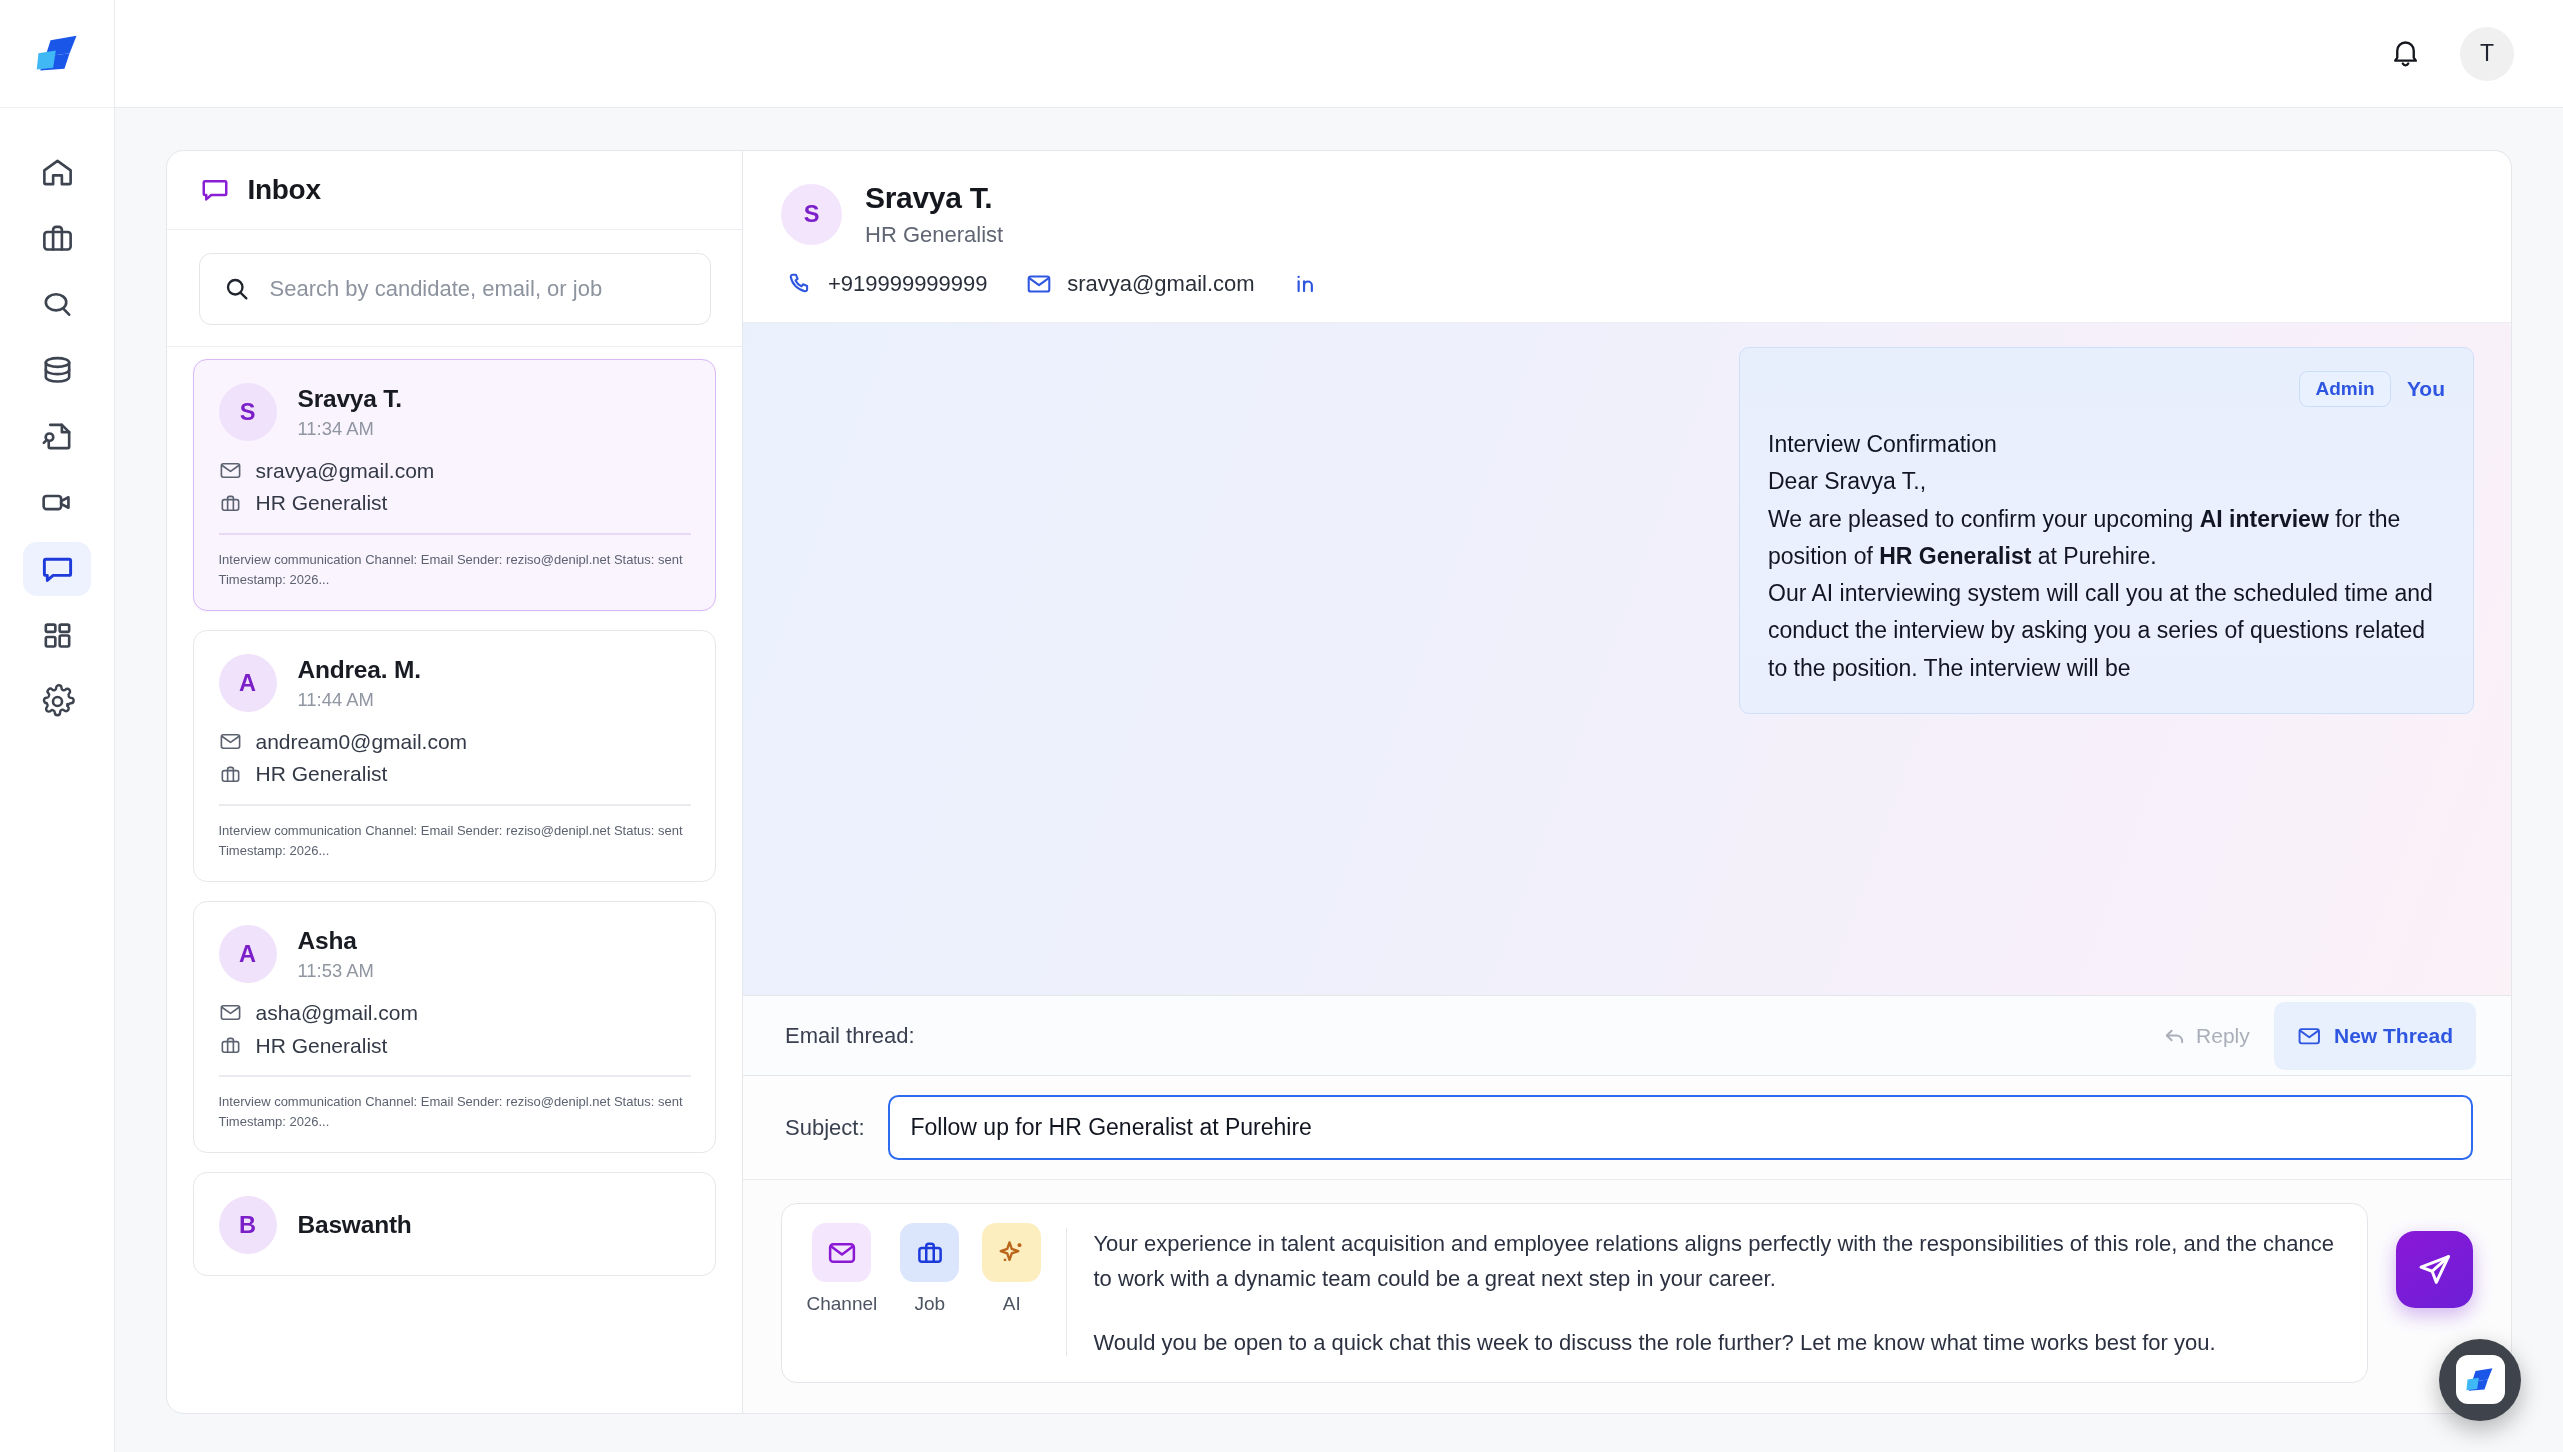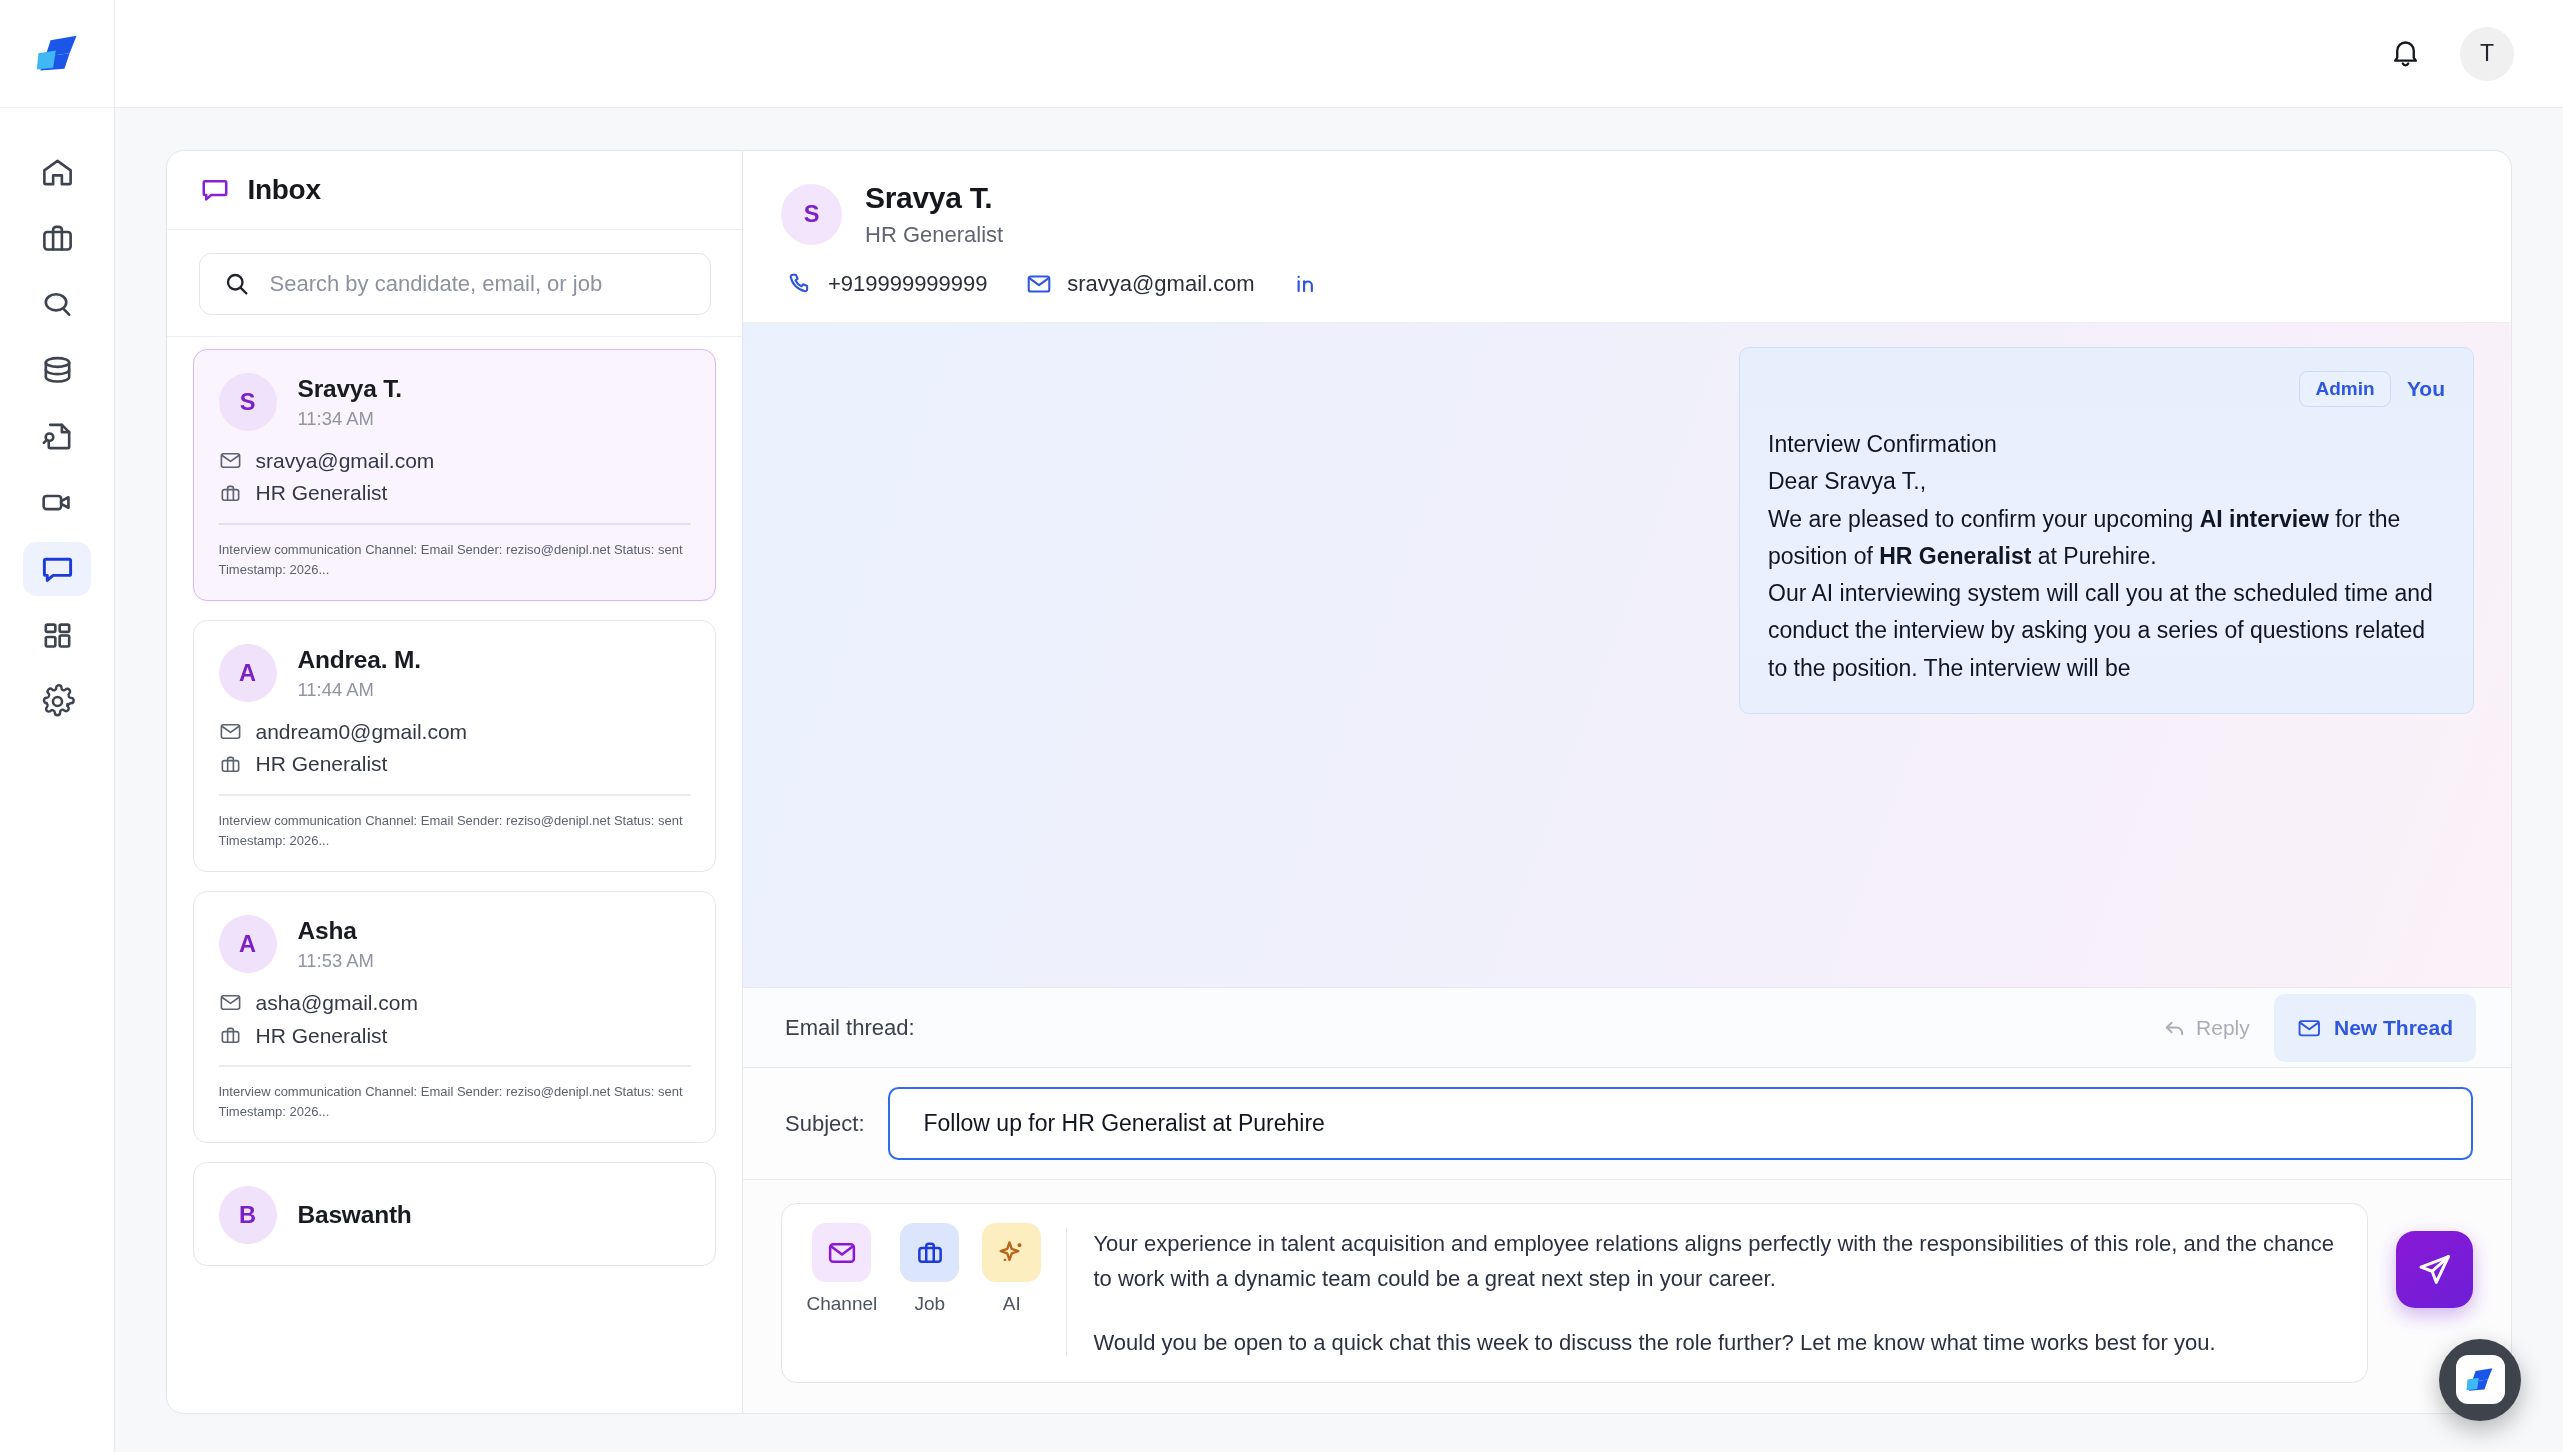--- a/index.html
+++ b/index.html
@@ -72,21 +72,21 @@
   .inbox-head {
     height: 79px; flex: 0 0 79px;
     display: flex; align-items: center; gap: 17.5px;
     padding: 0 33px;
     border-bottom: 1.7px solid #eceef1;
   }
   .inbox-title { font-size: 28px; font-weight: 700; color: #16181d; letter-spacing: -0.3px; }
 
   .search-wrap { padding: 23px 31.5px 21px 31.5px; border-bottom: 1.7px solid #eceef1; }
   .search-box {
-    height: 62px; border: 1.7px solid #e3e5e9; border-radius: 12.2px;
+    height: 72px; border: 1.7px solid #e3e5e9; border-radius: 12.2px;
     display: flex; align-items: center; gap: 19px; padding: 0 23px;
     background: #fff;
   }
   .search-box input {
     flex: 1; border: 0; outline: 0; background: transparent;
     font-family: inherit; font-size: 22px; color: #2b303a;
   }
   .search-box input::placeholder { color: #8d939e; }
 
   .inbox-list { flex: 1; overflow: hidden; padding: 12.2px 26px 0 26px; }
@@ -202,23 +202,23 @@
   
   .subject-row {
     flex: 0 0 auto;
     display: flex; align-items: center; gap: 23px;
     padding: 19px 38px 19px 42px;
     background: #fdfdfe;
     border-bottom: 1.7px solid #e9ebef;
   }
   .subject-label { font-size: 22px; color: #3a4050; flex: 0 0 auto; }
   .subject-input {
-    flex: 1; height: 73px;
+    flex: 1; height: 65px;
     border: 2.6px solid #2f6bf0; border-radius: 10.5px;
-    background: #fff; padding: 0 34px;
+    background: #fff; padding: 0 21px;
     font-family: inherit; font-size: 23px; color: #121620;
     outline: none;
   }
 
   
   .composer-wrap {
     flex: 0 0 auto; padding: 23px 38px 30px 38px;
     background: #fcfcfd;
     display: flex; align-items: flex-start; gap: 0;
   }

